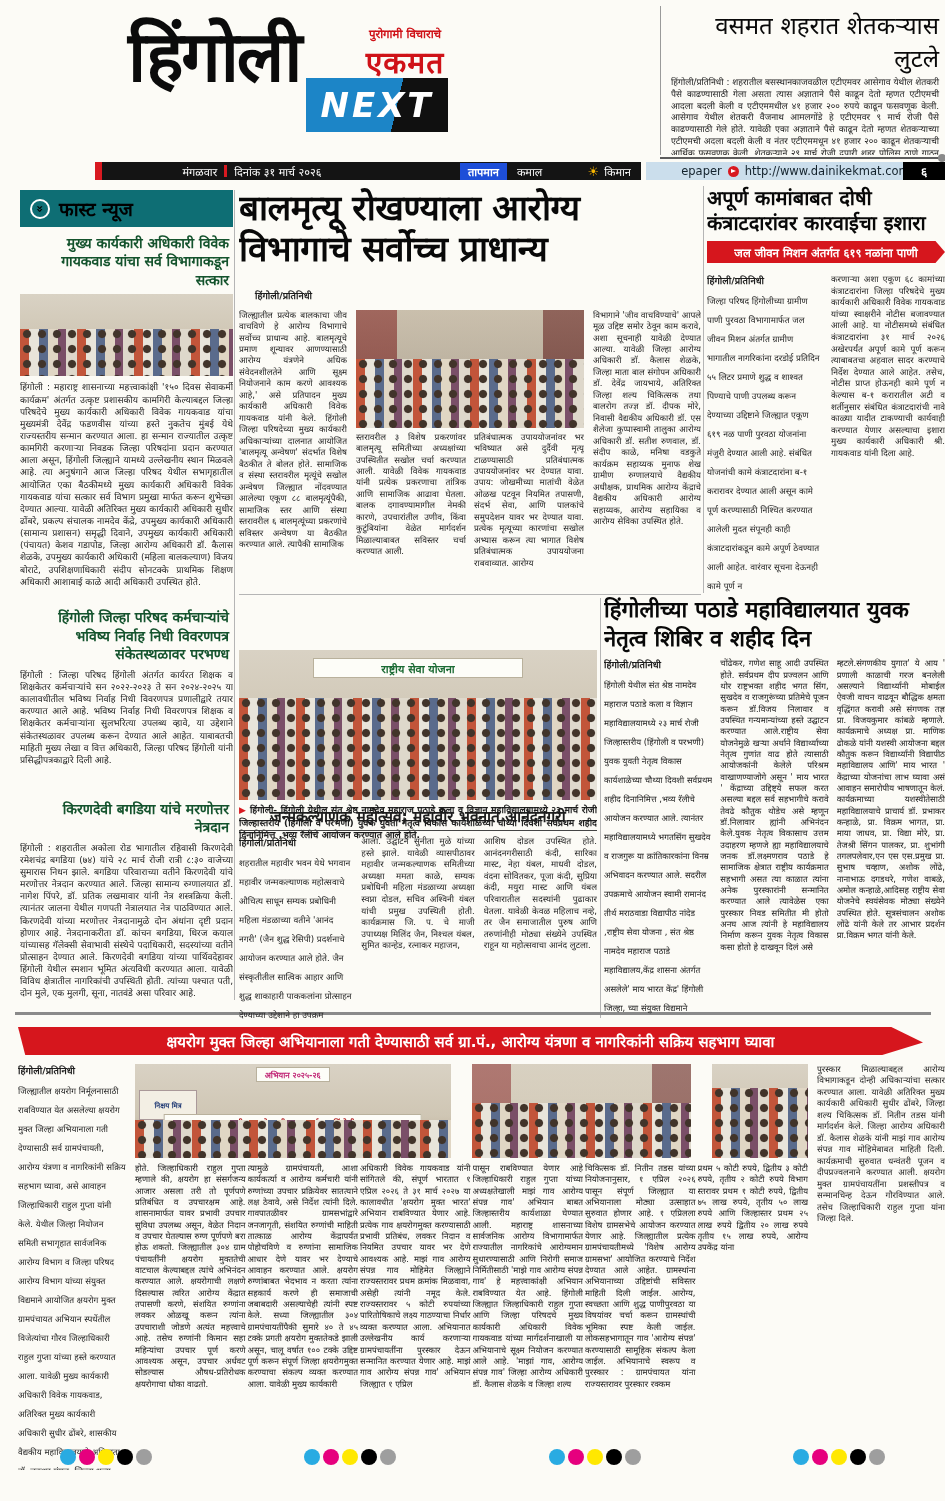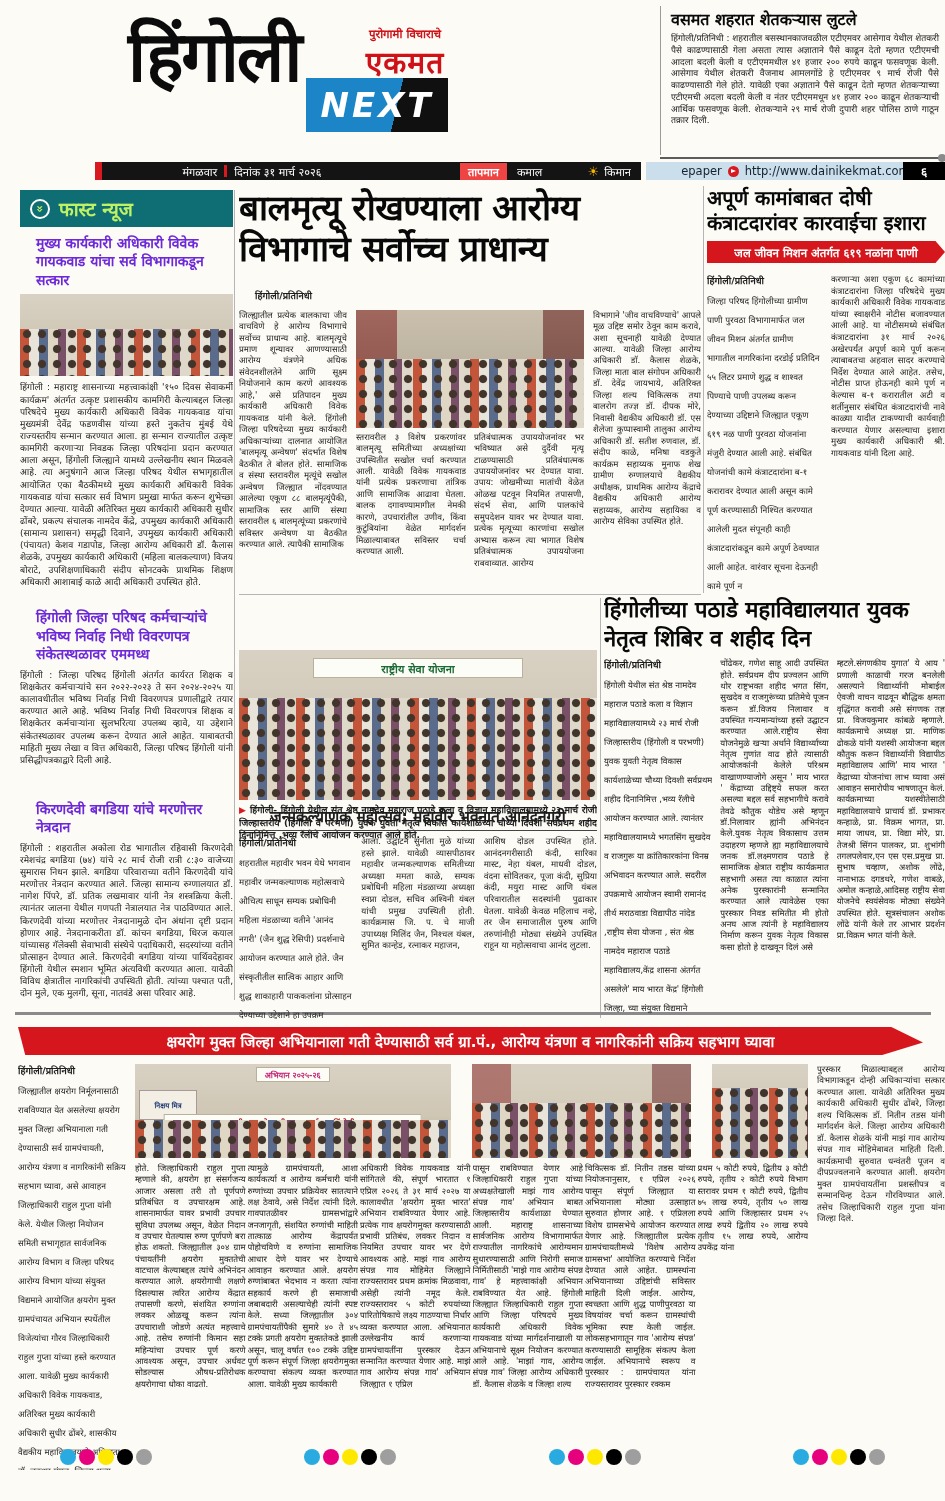--- a/index.html
+++ b/index.html
@@ -10,49 +10,49 @@
   
   .city-title { position:absolute; left:128px; top:14px; width:250px; font-size:70px; font-weight:800; color:#0b0b0b; line-height:1.25; letter-spacing:-2px; }
   .brand-block { position:absolute; left:350px; top:26px; width:110px; text-align:center; color:#cf1218; }
   .brand-tagline { font-size:11.5px; font-weight:700; }
   .brand-name { font-size:30px; font-weight:800; letter-spacing:1px; }
   .next-logo { position:absolute; left:306px; top:78px; width:142px; height:54px; background:linear-gradient(103deg,#1c85c7 63%,#101010 63%); display:flex; align-items:center; justify-content:center; }
   .next-logo span { color:#fff; font-weight:800; font-size:34px; font-style:italic; letter-spacing:3px; }
 
   
   .atm-box { position:absolute; left:660px; top:6px; width:283px; height:149px; border-left:1px solid #9a9a9a; padding:2px 4px 0 10px; overflow:hidden; }
-  .atm-box h2 { font-size:16px; font-weight:700; text-align:left; margin-bottom:3px; color:#090909; }
+  .atm-box h2 { font-size:24px; font-weight:400; text-align:right; margin-bottom:3px; color:#090909; }
   .atm-box p { font-size:8.8px; line-height:1.34; text-align:justify; }
   .atm-rule { position:absolute; left:660px; top:157px; width:283px; border-top:2px solid #5c5c5c; }
   .atm-rule::after { content:""; position:absolute; right:-3px; top:-5px; width:8px; height:8px; border-radius:50%; background:#8a8a8a; }
 
   
   .bar-black { position:absolute; left:95px; top:162px; width:546px; height:18px; background:#141414; color:#fff; display:flex; align-items:center; font-size:11px; }
   .bar-black .red-accent { width:7px; height:100%; background:#d81920; }
   .bar-black .sep { width:3px; height:70%; background:#d81920; margin:0 7px; }
   .bar-black .sp1 { flex:1.1; } .bar-black .sp2 { flex:1.4; } .bar-black .sp3 { flex:0.55; }
-  .temp-box { background:#ef4444; color:#fff; font-weight:700; padding:1px 8px;margin-left:36px; }
+  .temp-box { background:#1d4ed8; color:#fff; font-weight:700; padding:1px 8px;margin-left:36px; }
   .sun { color:#f7b500; font-size:13px; margin:0 5px; }
   .bar-epaper { position:absolute; left:646px; top:162px; width:299px; height:18px; background:#cbdeec; display:flex; align-items:center; justify-content:center; gap:6px; font-size:11.5px; color:#13222c; }
   .epaper-disc { width:11px; height:11px; border-radius:50%; background:#d81920; position:relative; }
   .epaper-disc::after { content:""; position:absolute; left:3px; top:3px; width:0; height:0; border-left:5px solid #fff; border-top:2.5px solid transparent; border-bottom:2.5px solid transparent; }
   .page-num { position:absolute; right:0; top:0; width:42px; height:18px; background:#000; color:#fff; font-weight:700; font-size:12px; display:flex; align-items:center; justify-content:center; }
 
   
   .bodytxt { font-size:8.6px; line-height:1.35; text-align:justify; color:#222; }
   .byline { font-weight:700; font-size:9.5px; display:block; margin-bottom:2px; }
   .cols { display:flex; gap:9px; }
   .cols > div { flex:1; overflow:hidden; }
 
   
   .fastnews { position:absolute; left:20px; top:190px; width:213px; height:812px; overflow:hidden; }
-  .fn-head { height:37px; background:#0e6e74; color:#bef264; display:flex; align-items:center; gap:9px; padding-left:10px; font-size:19px; font-weight:800; }
+  .fn-head { height:37px; background:#0e6e74; color:#000000; display:flex; align-items:center; gap:9px; padding-left:10px; font-size:19px; font-weight:800; }
   .fn-icon { width:20px; height:20px; border:2px solid #fff; border-radius:50%; display:flex; align-items:center; justify-content:center; }
   .fn-icon i { display:block; font-style:normal; font-size:12px; transform:rotate(90deg); line-height:1; }
-  .fn-h { font-size:14px; font-weight:800; text-align:left; line-height:1.32; margin:7px 16px 5px; color:#6d28d9; }
+  .fn-h { font-size:14px; font-weight:800; text-align:right; line-height:1.32; margin:7px 4px 5px; color:#14532d; }
   .fastnews .bodytxt { font-size:9px; }
 
   
   .ph { position:relative; overflow:hidden; background:linear-gradient(#d9d2c4 0%,#cfc6b4 55%,#b3a48e 100%); }
   .ph .crowd { position:absolute; left:0; right:0; bottom:0; height:58%;
       background-image:radial-gradient(circle at 7px 5px,#41342a 3.5px,transparent 4.6px),
       repeating-linear-gradient(90deg,#c2553a 0 9px,#e8e4da 9px 19px,#5a6b8c 19px 28px,#e0d6c4 28px 38px,#7a4f68 38px 46px,#ded8cb 46px 57px);
       background-size:15px 15px,100% 100%; }
   .ph .wall { position:absolute; left:0; right:0; top:0; height:42%; background:linear-gradient(90deg,#8c2f2f 0 18%,#d8d0bf 18% 82%,#6e2a2a 82%); opacity:.55; }
   .ph-banner { position:absolute; left:50%; transform:translateX(-50%); background:#fdfdf8; border:1px solid #b9b19c; color:#1c6b34; font-weight:800; white-space:nowrap; display:flex; align-items:center; justify-content:center; }
@@ -171,21 +171,21 @@
       <span class="fn-icon">
           <i>»</i>
         </span>
       <span>फास्ट न्यूज</span>
     </div>
     <div class="fn-h">मुख्य कार्यकारी अधिकारी विवेक गायकवाड यांचा सर्व विभागाकडून सत्कार</div>
     <div class="ph" style="height:82px;">
         <div class="crowd"></div>
       </div>
     <p class="bodytxt" style="margin-top:5px; height:218px; overflow:hidden;">हिंगोली : महाराष्ट्र शासनाच्या महत्त्वाकांक्षी '१५० दिवस सेवाकर्मी कार्यक्रम' अंतर्गत उत्कृष्ट प्रशासकीय कामगिरी केल्याबद्दल जिल्हा परिषदेचे मुख्य कार्यकारी अधिकारी विवेक गायकवाड यांचा मुख्यमंत्री देवेंद्र फडणवीस यांच्या हस्ते नुकतेच मुंबई येथे राज्यस्तरीय सन्मान करण्यात आला. हा सन्मान राज्यातील उत्कृष्ट कामगिरी करणाऱ्या निवडक जिल्हा परिषदांना प्रदान करण्यात आला असून, हिंगोली जिल्ह्याने यामध्ये उल्लेखनीय स्थान मिळवले आहे. त्या अनुषंगाने आज जिल्हा परिषद येथील सभागृहातील आयोजित एका बैठकीमध्ये मुख्य कार्यकारी अधिकारी विवेक गायकवाड यांचा सत्कार सर्व विभाग प्रमुखा मार्फत करून शुभेच्छा देण्यात आल्या. यावेळी अतिरिक्त मुख्य कार्यकारी अधिकारी सुधीर ढोंबरे, प्रकल्प संचालक नामदेव केंद्रे, उपमुख्य कार्यकारी अधिकारी (सामान्य प्रशासन) समृद्धी दिवाने, उपमुख्य कार्यकारी अधिकारी (पंचायत) केशव गडापोड, जिल्हा आरोग्य अधिकारी डॉ. कैलास शेळके, उपमुख्य कार्यकारी अधिकारी (महिला बालकल्याण) विजय बोराटे, उपशिक्षणाधिकारी संदीप सोनटक्के प्राथमिक शिक्षण अधिकारी आशाबाई काळे आदी अधिकारी उपस्थित होते.</p>
-    <div class="fn-h" style="margin-top:9px">हिंगोली जिल्हा परिषद कर्मचाऱ्यांचे भविष्य निर्वाह निधी विवरणपत्र संकेतस्थळावर एममध्ध</div>
+    <div class="fn-h" style="margin-top:9px">हिंगोली जिल्हा परिषद कर्मचाऱ्यांचे भविष्य निर्वाह निधी विवरणपत्र संकेतस्थळावर परभण्ध</div>
     <p class="bodytxt" style="height:122px; overflow:hidden;">हिंगोली : जिल्हा परिषद हिंगोली अंतर्गत कार्यरत शिक्षक व शिक्षकेतर कर्मचाऱ्यांचे सन २०२२-२०२३ ते सन २०२४-२०२५ या कालावधीतील भविष्य निर्वाह निधी विवरणपत्र प्रणालीद्वारे तयार करण्यात आले आहे. भविष्य निर्वाह निधी विवरणपत्र शिक्षक व शिक्षकेतर कर्मचाऱ्यांना सुलभरित्या उपलब्ध व्हावे, या उद्देशाने संकेतस्थळावर उपलब्ध करून देण्यात आले आहेत. याबाबतची माहिती मुख्य लेखा व वित्त अधिकारी, जिल्हा परिषद हिंगोली यांनी प्रसिद्धीपत्रकाद्वारे दिली आहे.</p>
     <div class="fn-h" style="margin-top:9px">किरणदेवी बगडिया यांचे मरणोत्तर नेत्रदान</div>
     <p class="bodytxt" style="height:228px; overflow:hidden;">हिंगोली : शहरातील अकोला रोड भागातील रहिवासी किरणदेवी रमेशचंद्र बगडिया (७४) यांचे २८ मार्च रोजी रात्री ८:३० वाजेच्या सुमारास निधन झाले. बगडिया परिवाराच्या वतीने किरणदेवी यांचे मरणोत्तर नेत्रदान करण्यात आले. जिल्हा सामान्य रुग्णालयात डॉ. नागेश पिंपरे, डॉ. प्रतिक लखमावार यांनी नेत्र शस्त्रक्रिया केली. त्यानंतर जालना येथील गणपती नेत्रालयात नेत्र पाठविण्यात आले. किरणदेवी यांच्या मरणोत्तर नेत्रदानामुळे दोन अंधांना दृष्टी प्रदान होणार आहे. नेत्रदानाकरीता डॉ. कांचन बगडिया, धिरज कयाल यांच्यासह गॅलेक्सी सेवाभावी संस्थेचे पदाधिकारी, सदस्यांच्या वतीने प्रोत्साहन देण्यात आले. किरणदेवी बगडिया यांच्या पार्थिवदेहावर हिंगोली येथील स्मशान भूमित अंत्यविधी करण्यात आला. यावेळी विविध क्षेत्रातील नागरिकांची उपस्थिती होती. त्यांच्या पश्चात पती, दोन मुले, एक मुलगी, सूना, नातवंडे असा परिवार आहे.</p>
 
   </div>
 
   <div class="lead">
     <h1>बालमृत्यू रोखण्याला आरोग्य विभागाचे सर्वोच्च प्राधान्य</h1>
     <div class="lead-kickrow">
       <span class="byline">हिंगोली/प्रतिनिधी</span>

